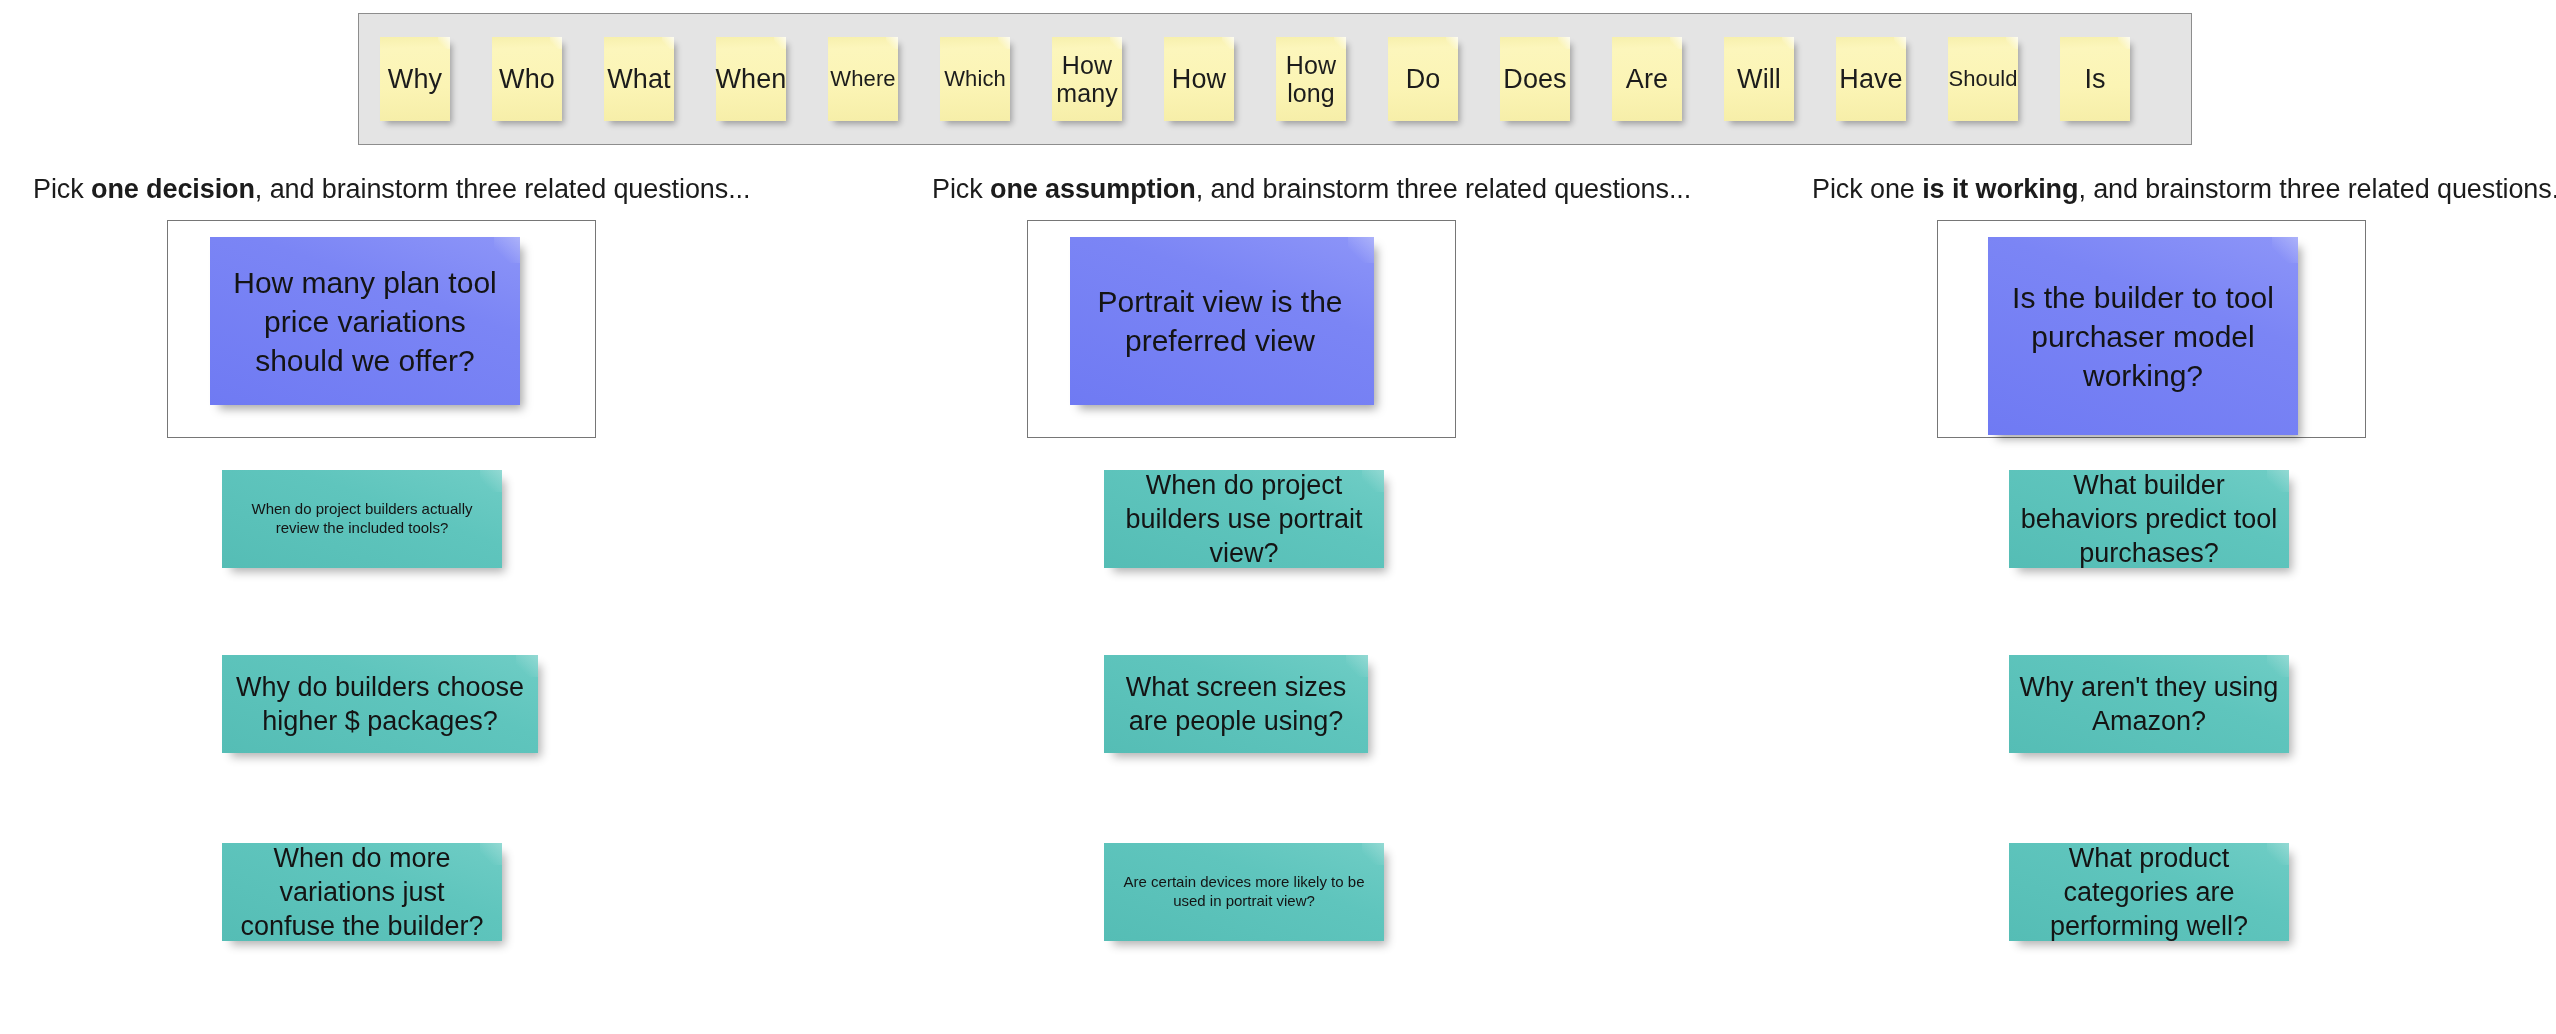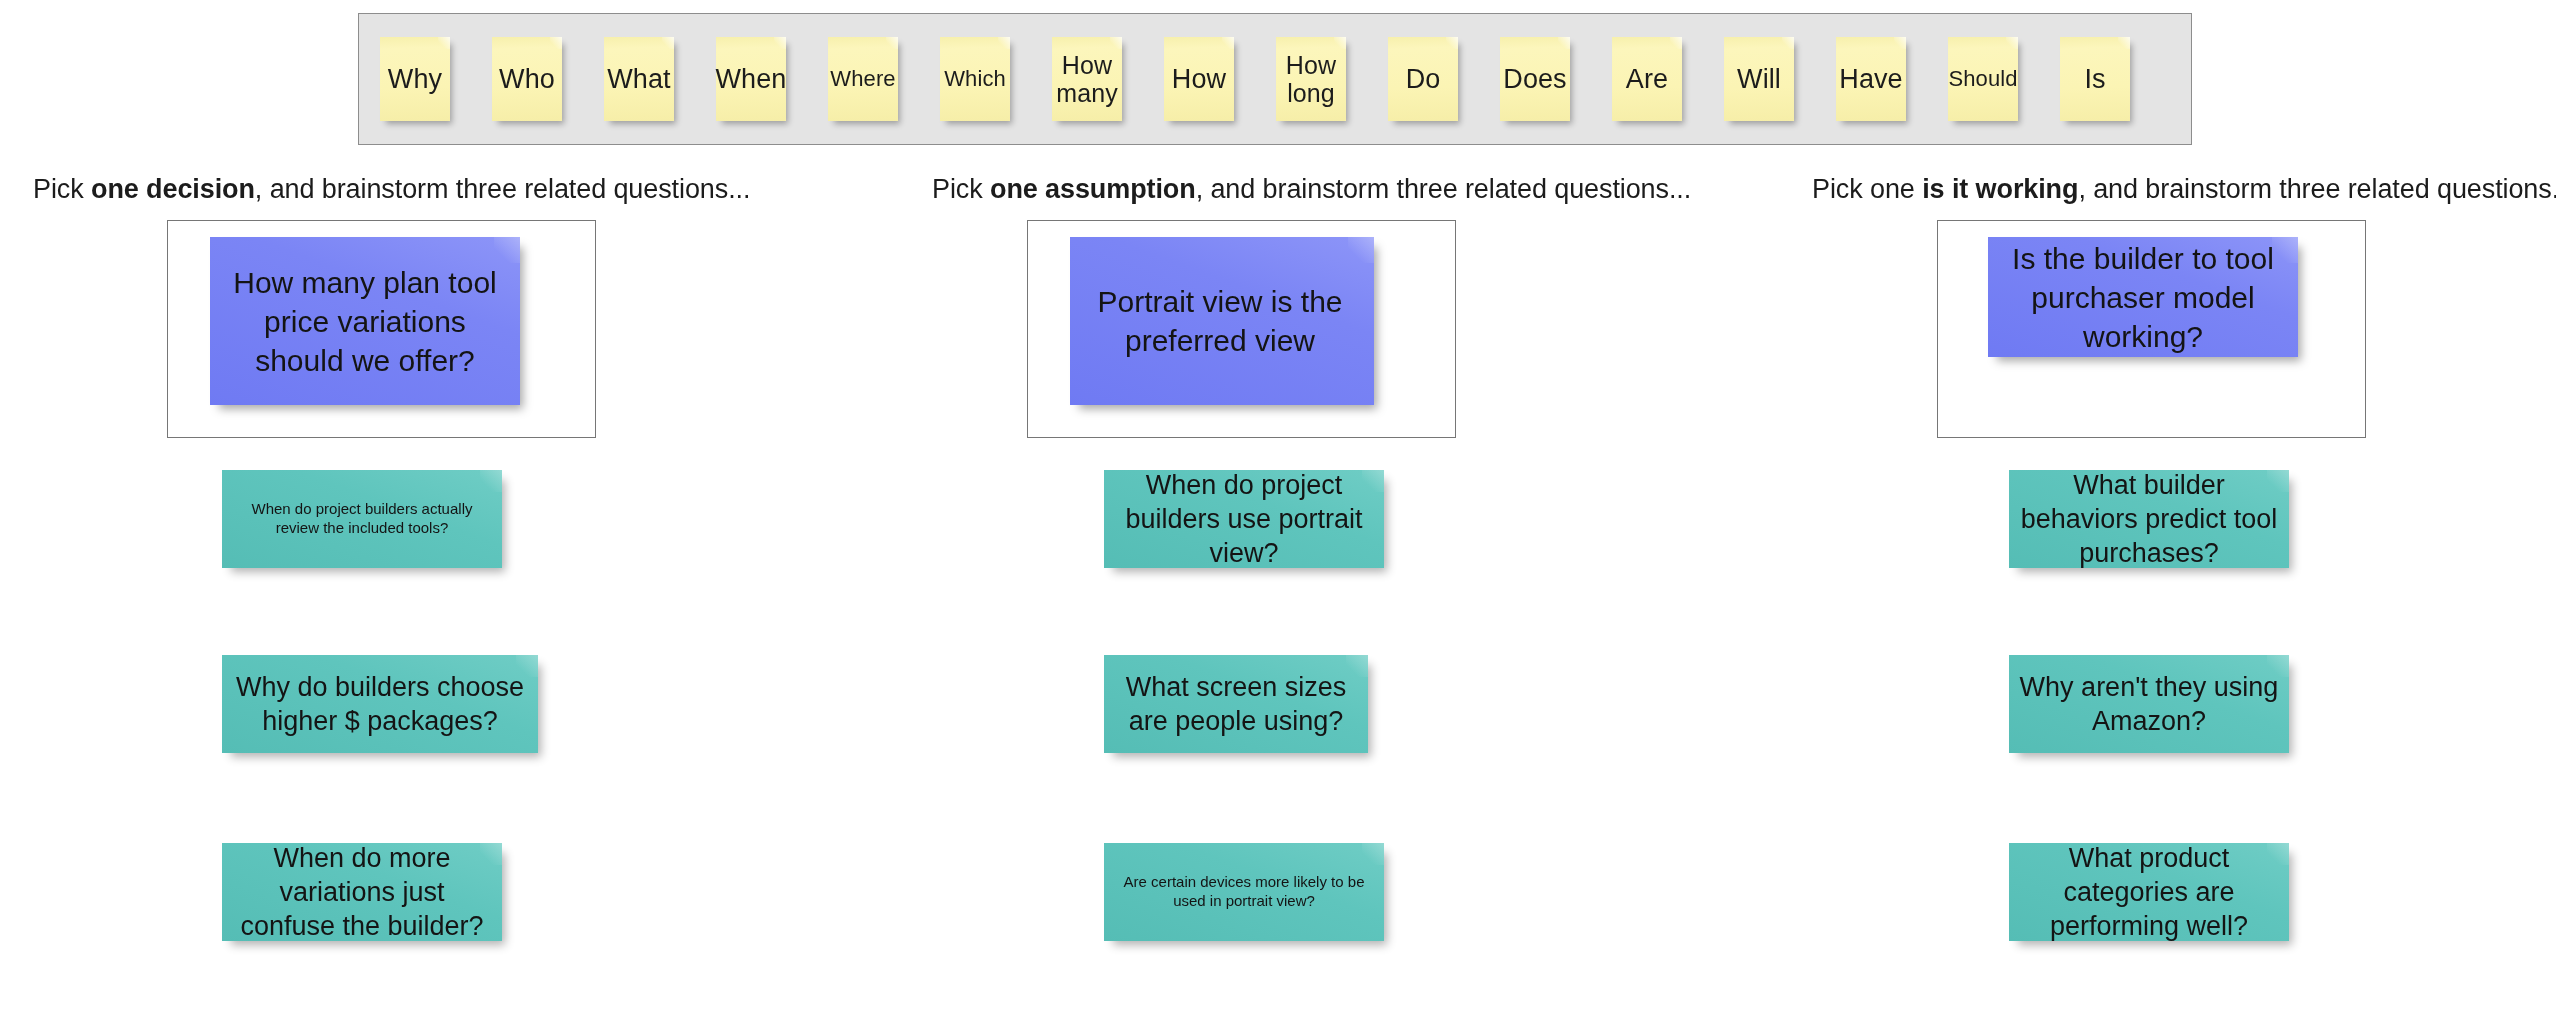--- a/index.html
+++ b/index.html
@@ -129,21 +129,21 @@
     position: absolute;
     top: 0;
     right: 0;
     width: 26px;
     height: 26px;
     background: linear-gradient(225deg, rgba(255,255,255,0.28) 0%, rgba(255,255,255,0) 72%);
     pointer-events: none;
   }
   #blue-note-1 { left: 210px;  top: 237px; width: 310px; height: 168px; }
   #blue-note-2 { left: 1070px; top: 237px; width: 304px; height: 168px; padding-left: 8px; }
-  #blue-note-3 { left: 1988px; top: 237px; width: 310px; height: 120px; }
+  #blue-note-3 { left: 1988px; top: 237px; width: 310px; height: 198px; }
 
   
   .teal-note {
     position: absolute;
     background: #5fc5bd;
     background-image: linear-gradient(200deg, #6fcdc5 0%, #5fc5bd 38%, #55bdb5 100%);
     color: #141414;
     display: flex;
     align-items: center;
     justify-content: center;

